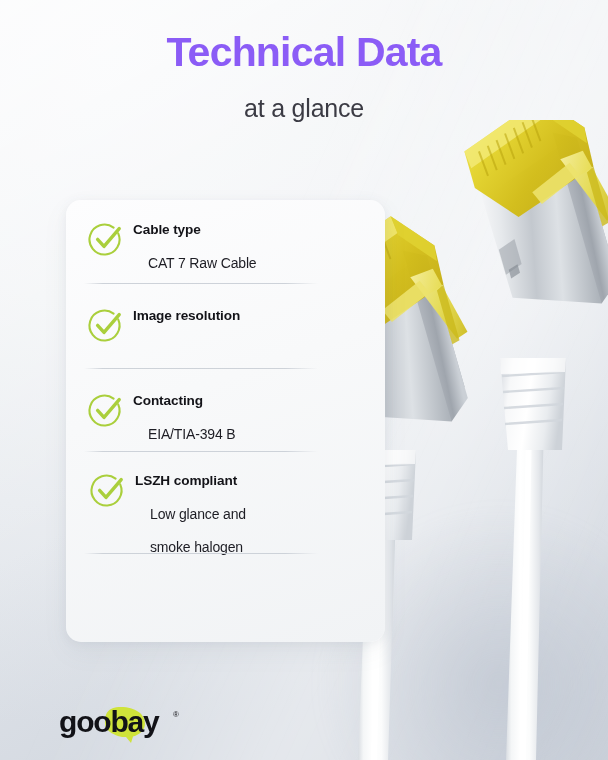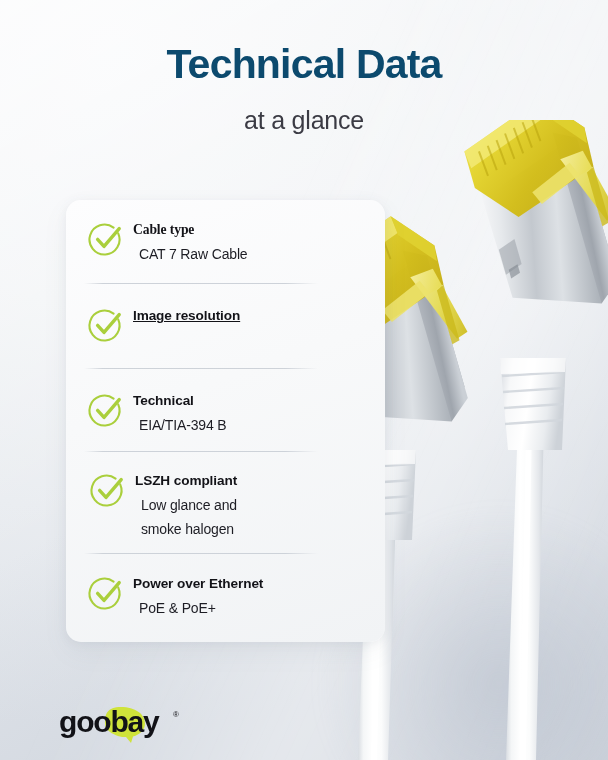--- a/index.html
+++ b/index.html
@@ -33,23 +33,23 @@
   }
   .bg-corner{
     position:absolute;right:-10%;bottom:-12%;width:70%;height:55%;
     background:radial-gradient(60% 60% at 60% 60%, rgba(168,177,192,0.40) 0%, rgba(168,177,192,0) 70%);
     filter:blur(10px);
   }
 
   
   .header{position:absolute;left:0;top:0;width:608px;text-align:center;}
   .title{
-    margin:12px;padding-top:30px;
+    margin:0;padding-top:30px;
     font-size:41px;line-height:1.08;font-weight:700;letter-spacing:-0.8px;
-    color:#0c4a6e;
+    color:#8b5cf6;
   }
   .subtitle{
     margin:12px;padding-top:9px;
     font-size:25px;line-height:1.1;font-weight:400;letter-spacing:-0.2px;
     color:#3b3b44;
   }
 
   
   .card{
     position:absolute;left:66px;top:200px;width:319px;height:442px;
@@ -64,21 +64,21 @@
   }
   .row .icon{flex:0 0 auto;width:36px;height:36px;margin-right:9px;}
   .row .icon svg{display:block;width:36px;height:36px;overflow:visible;}
   .row .txt{flex:1 1 auto;padding-top:1px;}
   .row-head{
     font-size:13.6px;font-weight:700;color:#131318;letter-spacing:-0.1px;
     line-height:1.25;margin:0 0 2px 0;white-space:nowrap;
   }
   .row-val{
     font-size:14px;font-weight:400;color:#1d1d24;letter-spacing:-0.15px;
-    line-height:1.32;margin:6px;white-space:nowrap;
+    line-height:1.32;margin:15px;white-space:nowrap;
   }
   .divider{
     position:absolute;left:18px;width:234px;height:1px;
     background:linear-gradient(90deg,rgba(207,211,217,0.0) 0%,rgba(203,208,215,0.95) 8%,rgba(203,208,215,0.95) 86%,rgba(203,208,215,0) 100%);
   }
 
   
   .r0{position:absolute;left:0;top:21px;}
   .r1{position:absolute;left:0;top:107px;}
   .r2{position:absolute;left:0;top:192px;}
@@ -245,80 +245,68 @@
     <div class="rows">
 
       <div class="row r0">
         <span class="icon">
           <svg viewBox="0 0 36 36" xmlns="http://www.w3.org/2000/svg">
             <path d="M30.2,12.4 A15,15 0 1 1 25.6,6.6" fill="none" stroke="#AACF3C" stroke-width="2.1" stroke-linecap="round"></path>
             <path d="M9.6,18.4 L16,25.4 L31.2,7.6" fill="none" stroke="#AACF3C" stroke-width="3.4" stroke-linecap="round" stroke-linejoin="round"></path>
           </svg>
         </span>
         <span class="txt">
-          <span class="row-head" style="display: block; font-family: Liberation Serif, serif;">Cable type</span>
+          <span class="row-head" style="display: block;">Cable type</span>
           <span class="row-val" style="display: block;">CAT 7 Raw Cable</span>
         </span>
       </div>
       <div class="divider d0"></div>
 
       <div class="row r1">
         <span class="icon">
           <svg viewBox="0 0 36 36" xmlns="http://www.w3.org/2000/svg">
             <path d="M30.2,12.4 A15,15 0 1 1 25.6,6.6" fill="none" stroke="#AACF3C" stroke-width="2.1" stroke-linecap="round"></path>
             <path d="M9.6,18.4 L16,25.4 L31.2,7.6" fill="none" stroke="#AACF3C" stroke-width="3.4" stroke-linecap="round" stroke-linejoin="round"></path>
           </svg>
         </span>
         <span class="txt">
-          <span class="row-head" style="display: block; text-decoration: underline;">Image resolution</span>
+          <span class="row-head" style="display: block;">Image resolution</span>
         </span>
       </div>
       <div class="divider d1"></div>
 
       <div class="row r2">
         <span class="icon">
           <svg viewBox="0 0 36 36" xmlns="http://www.w3.org/2000/svg">
             <path d="M30.2,12.4 A15,15 0 1 1 25.6,6.6" fill="none" stroke="#AACF3C" stroke-width="2.1" stroke-linecap="round"></path>
             <path d="M9.6,18.4 L16,25.4 L31.2,7.6" fill="none" stroke="#AACF3C" stroke-width="3.4" stroke-linecap="round" stroke-linejoin="round"></path>
           </svg>
         </span>
         <span class="txt">
-          <span class="row-head" style="display: block;">Technical</span>
+          <span class="row-head" style="display: block;">Contacting</span>
           <span class="row-val" style="display: block;">EIA/TIA-394 B</span>
         </span>
       </div>
       <div class="divider d2"></div>
 
       <div class="row r3">
         <span class="icon">
           <svg viewBox="0 0 36 36" xmlns="http://www.w3.org/2000/svg">
             <path d="M30.2,12.4 A15,15 0 1 1 25.6,6.6" fill="none" stroke="#AACF3C" stroke-width="2.1" stroke-linecap="round"></path>
             <path d="M9.6,18.4 L16,25.4 L31.2,7.6" fill="none" stroke="#AACF3C" stroke-width="3.4" stroke-linecap="round" stroke-linejoin="round"></path>
           </svg>
         </span>
         <span class="txt">
           <span class="row-head" style="display: block;">LSZH compliant</span>
           <span class="row-val" style="display: block;">Low glance and</span>
           <span class="row-val" style="display: block;">smoke halogen</span>
         </span>
       </div>
       <div class="divider d3"></div>
 
-      <div class="row r4">
-        <span class="icon">
-          <svg viewBox="0 0 36 36" xmlns="http://www.w3.org/2000/svg">
-            <path d="M30.2,12.4 A15,15 0 1 1 25.6,6.6" fill="none" stroke="#AACF3C" stroke-width="2.1" stroke-linecap="round"></path>
-            <path d="M9.6,18.4 L16,25.4 L31.2,7.6" fill="none" stroke="#AACF3C" stroke-width="3.4" stroke-linecap="round" stroke-linejoin="round"></path>
-          </svg>
-        </span>
-        <span class="txt">
-          <span class="row-head" style="display: block;">Power over Ethernet</span>
-          <span class="row-val" style="display: block;">PoE &amp; PoE+</span>
-        </span>
-      </div>
 
     </div>
   </div>
 
   <div class="logo">
     <svg viewBox="0 0 130 40" width="130" height="40" xmlns="http://www.w3.org/2000/svg">
 
       <path d="M62,4 C76,4 86,11 86,20.5 C86,27 81,31.5 74,33.5 L72,40 L67,33.9 C63.6,34.2 60,33.6 57,32.2 C50,29.4 46,25.4 46,20.5 C46,11 48,4 62,4 Z" fill="#CFE33A"></path>
 
       <text x="0" y="29" font-family="'Liberation Sans',sans-serif" font-size="30" font-weight="700" letter-spacing="-1.2" fill="#121217">goobay</text>

